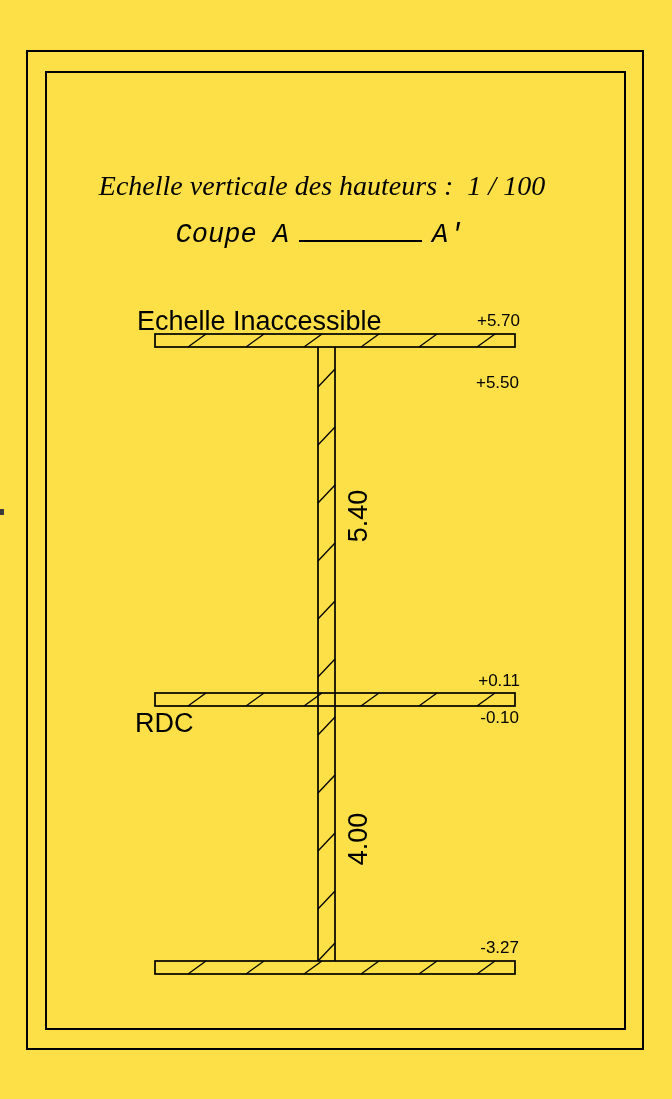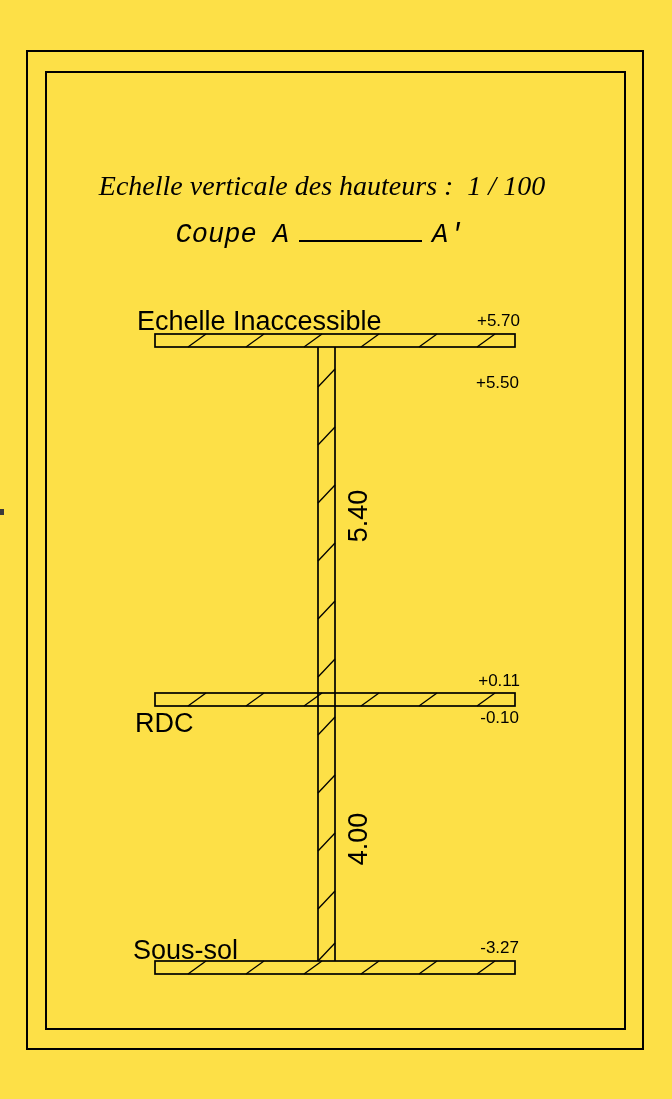--- a/index.html
+++ b/index.html
@@ -166,16 +166,15 @@
   <div class="level-value" id="lvl-terr-bot">+5.50</div>
 
   <div class="dim-label" id="dim-540">5.40</div>
 
   <div class="floor-label" id="lbl-rdc">RDC</div>
   <div class="level-value" id="lvl-rdc-top">+0.11</div>
   <div class="level-value" id="lvl-rdc-bot">-0.10</div>
 
   <div class="dim-label" id="dim-400">4.00</div>
 
-  <div class="floor-label" id="lbl-soussol">Sous-sol</div>
   <div class="level-value" id="lvl-ss-top">-3.27</div>
 
 </div>
 
 </body></html>

